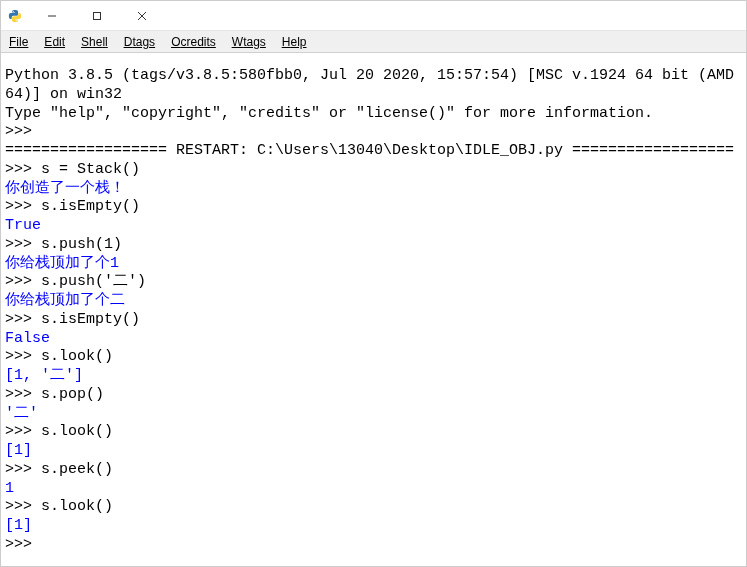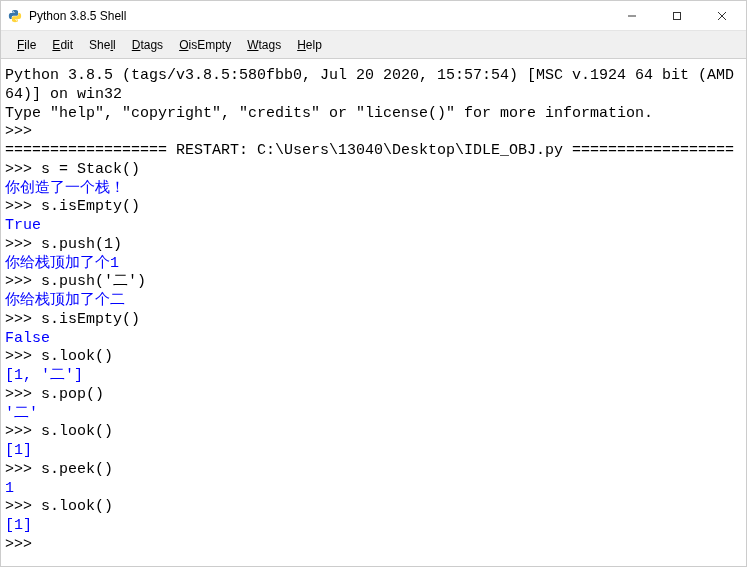--- a/index.html
+++ b/index.html
@@ -40,35 +40,36 @@
       width: 45px;
       height: 100%;
       display: flex;
       align-items: center;
       justify-content: center;
       font-size: 10px;
       color: #333;
       font-family: "Segoe UI", Arial, sans-serif;
     }
     .menubar {
-      height: 28px;
+      height: 22px;
       background: #f0f0f0;
       border-bottom: 1px solid #d0d0d0;
       display: flex;
       align-items: center;
-      padding: 0 8px;
+      padding: 0 0;
       font-size: 12px;
+      text-decoration: underline;
     }
     .menu-item {
       padding: 1px 8px;
       cursor: default;
     }
     .menu-item .ul { text-decoration: underline; }
     .console {
-      padding: 8px 4px;
+      padding: 14px 4px;
       font-family: "Courier New", monospace;
       font-size: 15px;
       line-height: 1.25;
       white-space: pre-wrap;
       word-break: break-all;
       color: #000;
     }
     .line { min-height: 1.25em; }
     .tx-blue { color: #0000ff; margin-top: 24px; }
     .tx-black { color: #000; }
@@ -76,21 +77,20 @@
 </head>
 <body>
 
 <div class="titlebar">
   <span class="app-icon">
     <svg width="14" height="14" viewBox="0 0 32 32">
       <path fill="#3776ab" d="M15.9 2c-7 0-6.6 3-6.6 3v3.2h6.7v1H6.6S2 8.6 2 15.9s4 7 4 7h2.4v-3.4s-.1-4 4-4h6.7s3.8.1 3.8-3.7V5.6S23.4 2 15.9 2zM12 4.3a1.2 1.2 0 1 1 0 2.4 1.2 1.2 0 0 1 0-2.4z"></path>
       <path fill="#ffd43b" d="M16.1 30c7 0 6.6-3 6.6-3v-3.2H16v-1h9.4S30 23.4 30 16.1s-4-7-4-7h-2.4v3.4s.1 4-4 4h-6.7s-3.8-.1-3.8 3.7v6.2S8.6 30 16.1 30zM20 27.7a1.2 1.2 0 1 1 0-2.4 1.2 1.2 0 0 1 0 2.4z"></path>
     </svg>
   </span>
-  <span class="title">Python 3.8.5 Shell</span>
   <div class="win-controls">
     <div class="win-btn">
       <svg width="10" height="10">
           <line x1="1" y1="5" x2="9" y2="5" stroke="#333" stroke-width="1"></line>
         </svg>
     </div>
     <div class="win-btn">
       <svg width="10" height="10">
           <rect x="1.5" y="1.5" width="7" height="7" fill="none" stroke="#333" stroke-width="1"></rect>
         </svg>
@@ -102,18 +102,18 @@
         </svg>
     </div>
   </div>
 </div>
 
 <div class="menubar">
   <span class="menu-item"><span class="ul">F</span><span>ile</span></span>
   <span class="menu-item"><span class="ul">E</span><span>dit</span></span>
   <span class="menu-item"><span>She</span><span class="ul">l</span><span>l</span></span>
   <span class="menu-item"><span class="ul">D</span><span>tags</span></span>
-  <span class="menu-item"><span class="ul">O</span><span>isEmpty</span></span>
+  <span class="menu-item"><span class="ul">O</span><span>credits</span></span>
   <span class="menu-item"><span class="ul">W</span><span>tags</span></span>
   <span class="menu-item"><span class="ul">H</span><span>elp</span></span>
 </div>
 
 <div class="console" id="console"><div class="line"><span class="tx-black">Python 3.8.5 (tags/v3.8.5:580fbb0, Jul 20 2020, 15:57:54) [MSC v.1924 64 bit (AMD64)] on win32</span></div><div class="line"><span class="tx-black">Type "help", "copyright", "credits" or "license()" for more information.</span></div><div class="line"><span class="tx-black">&gt;&gt;&gt;</span></div><div class="line"><span class="tx-black">================== RESTART: C:\Users\13040\Desktop\IDLE_OBJ.py ==================</span></div><div class="line"><span class="tx-black">&gt;&gt;&gt; </span><span class="tx-black">s = Stack()</span></div><div class="line"><span class="tx-blue">你创造了一个栈！</span></div><div class="line"><span class="tx-black">&gt;&gt;&gt; </span><span class="tx-black">s.isEmpty()</span></div><div class="line"><span class="tx-blue">True</span></div><div class="line"><span class="tx-black">&gt;&gt;&gt; </span><span class="tx-black">s.push(1)</span></div><div class="line"><span class="tx-blue">你给栈顶加了个</span><span class="tx-blue">1</span></div><div class="line"><span class="tx-black">&gt;&gt;&gt; </span><span class="tx-black">s.push('二')</span></div><div class="line"><span class="tx-blue">你给栈顶加了个</span><span class="tx-blue">二</span></div><div class="line"><span class="tx-black">&gt;&gt;&gt; </span><span class="tx-black">s.isEmpty()</span></div><div class="line"><span class="tx-blue">False</span></div><div class="line"><span class="tx-black">&gt;&gt;&gt; </span><span class="tx-black">s.look()</span></div><div class="line"><span class="tx-blue">[1, '二']</span></div><div class="line"><span class="tx-black">&gt;&gt;&gt; </span><span class="tx-black">s.pop()</span></div><div class="line"><span class="tx-blue">'二'</span></div><div class="line"><span class="tx-black">&gt;&gt;&gt; </span><span class="tx-black">s.look()</span></div><div class="line"><span class="tx-blue">[1]</span></div><div class="line"><span class="tx-black">&gt;&gt;&gt; </span><span class="tx-black">s.peek()</span></div><div class="line"><span class="tx-blue">1</span></div><div class="line"><span class="tx-black">&gt;&gt;&gt; </span><span class="tx-black">s.look()</span></div><div class="line"><span class="tx-blue">[1]</span></div><div class="line"><span class="tx-black">&gt;&gt;&gt;</span></div></div>
 
 </body></html>

